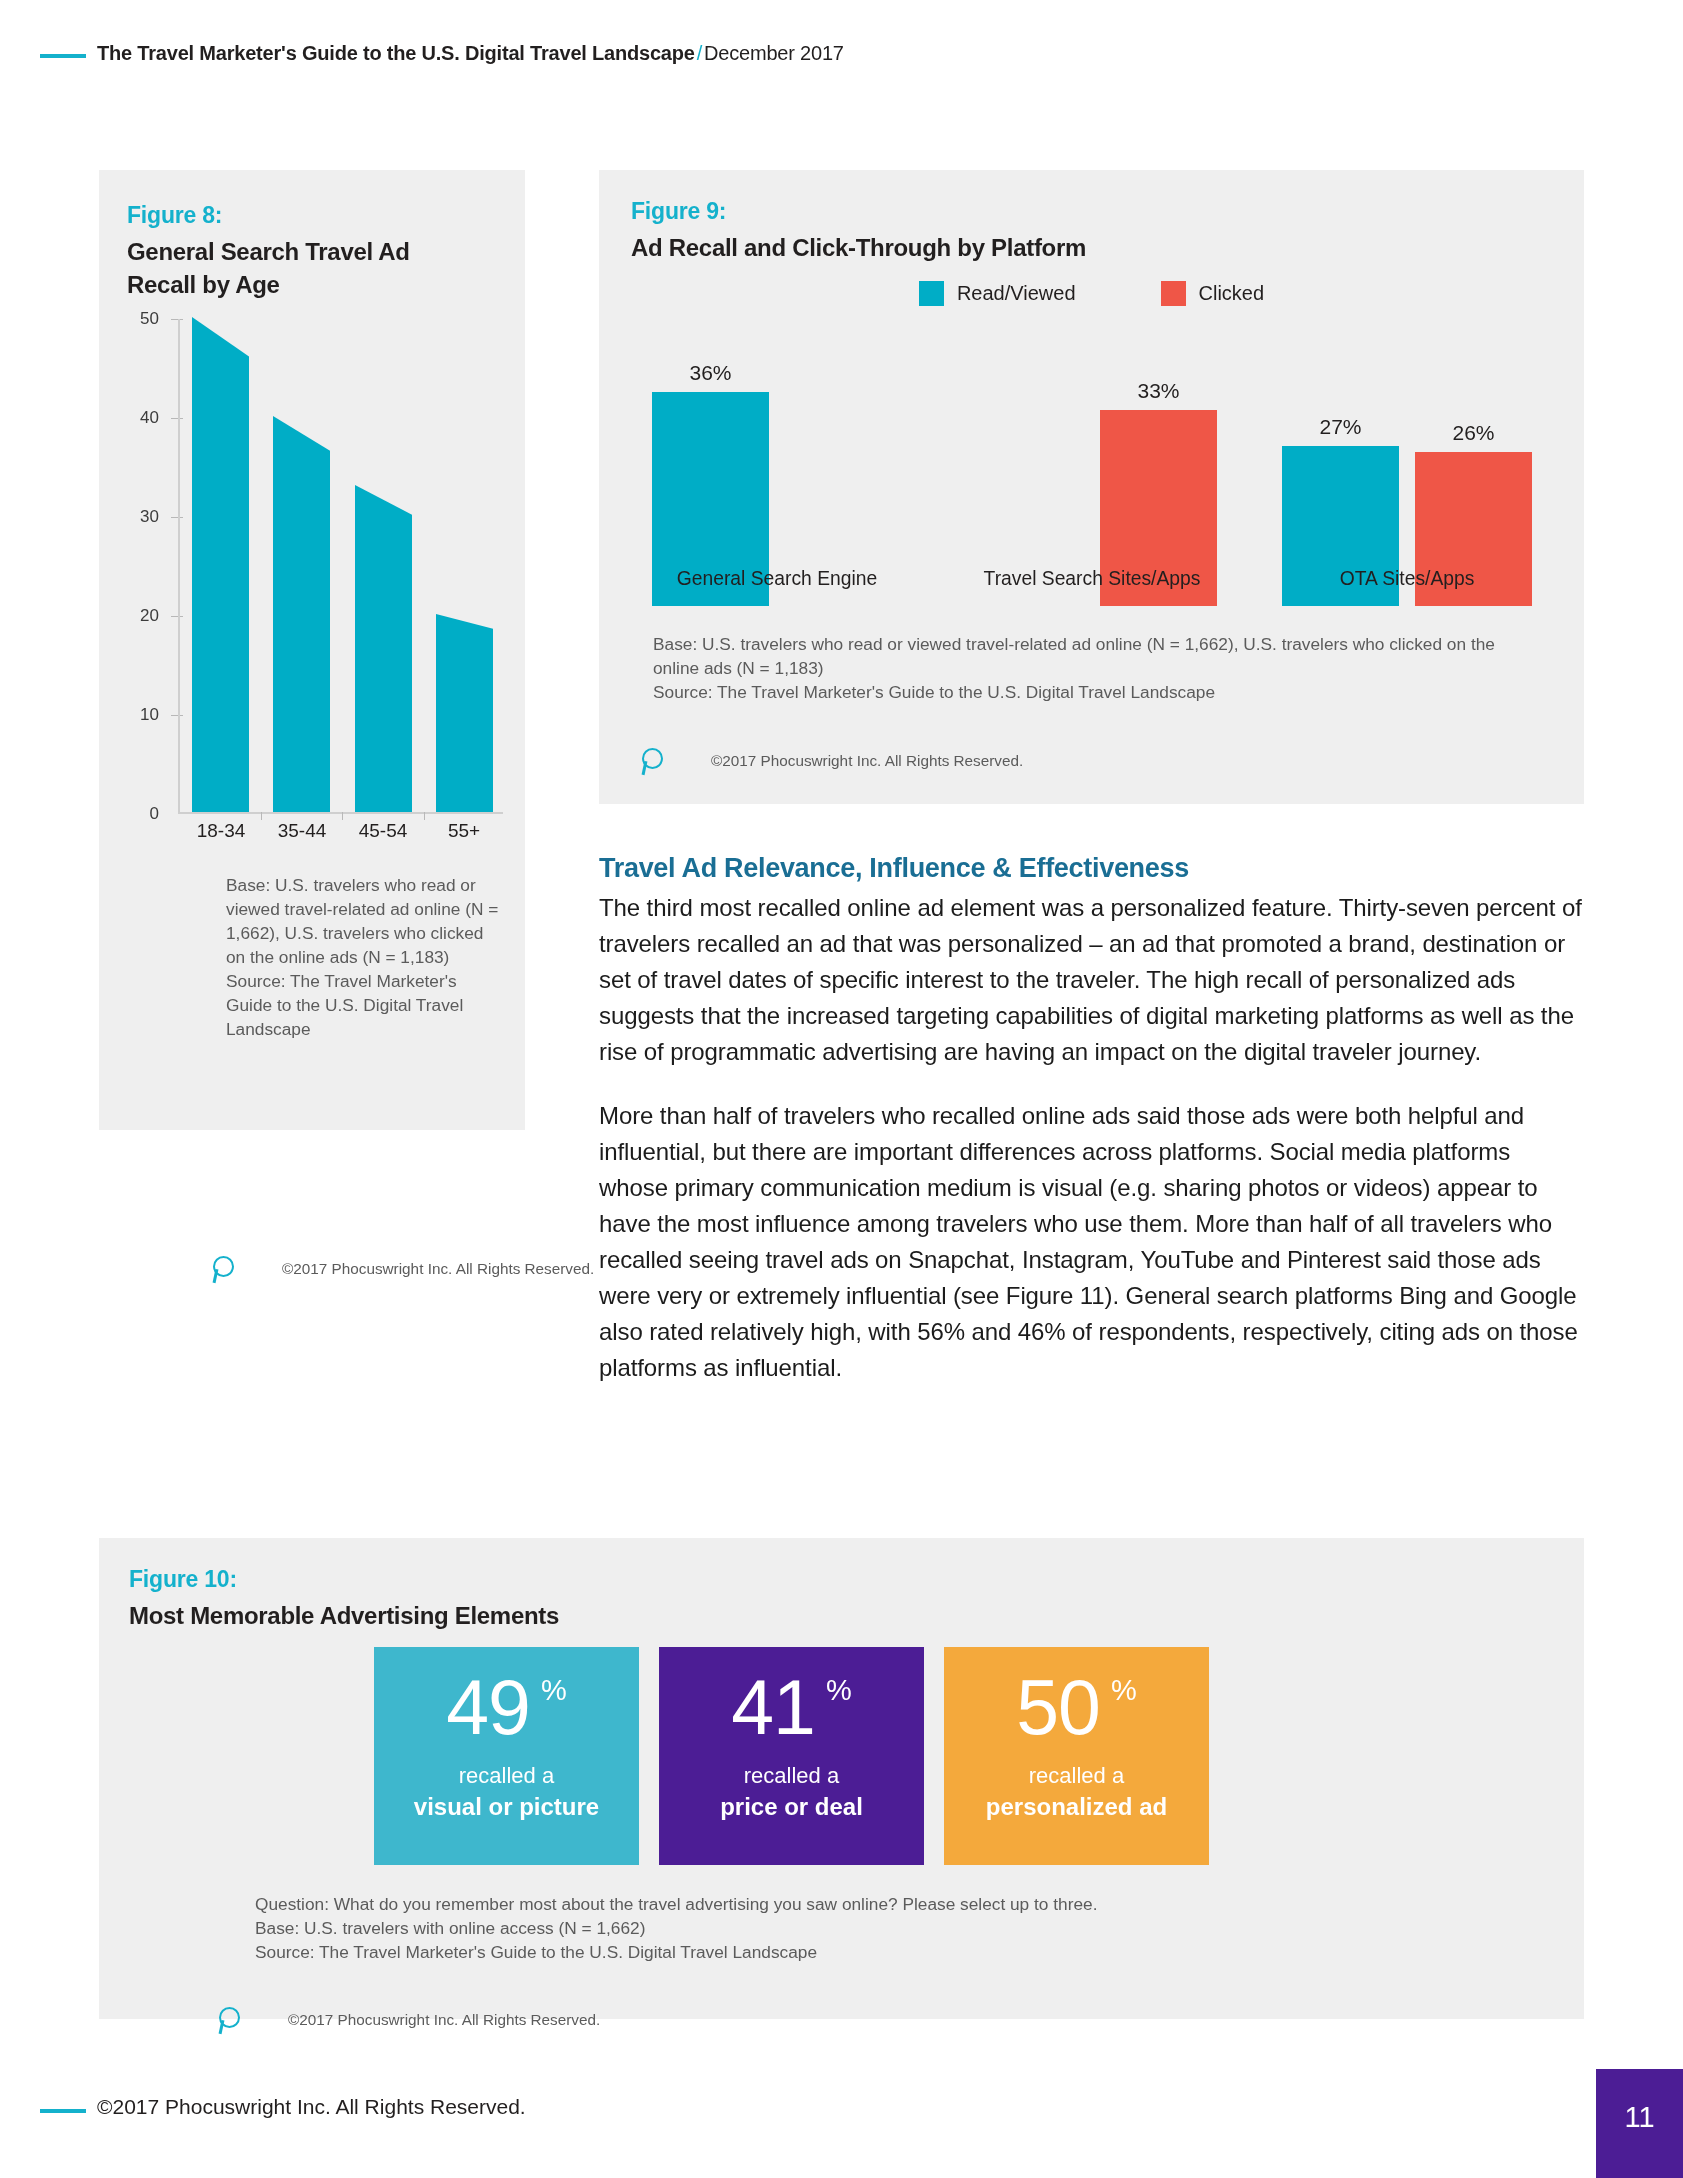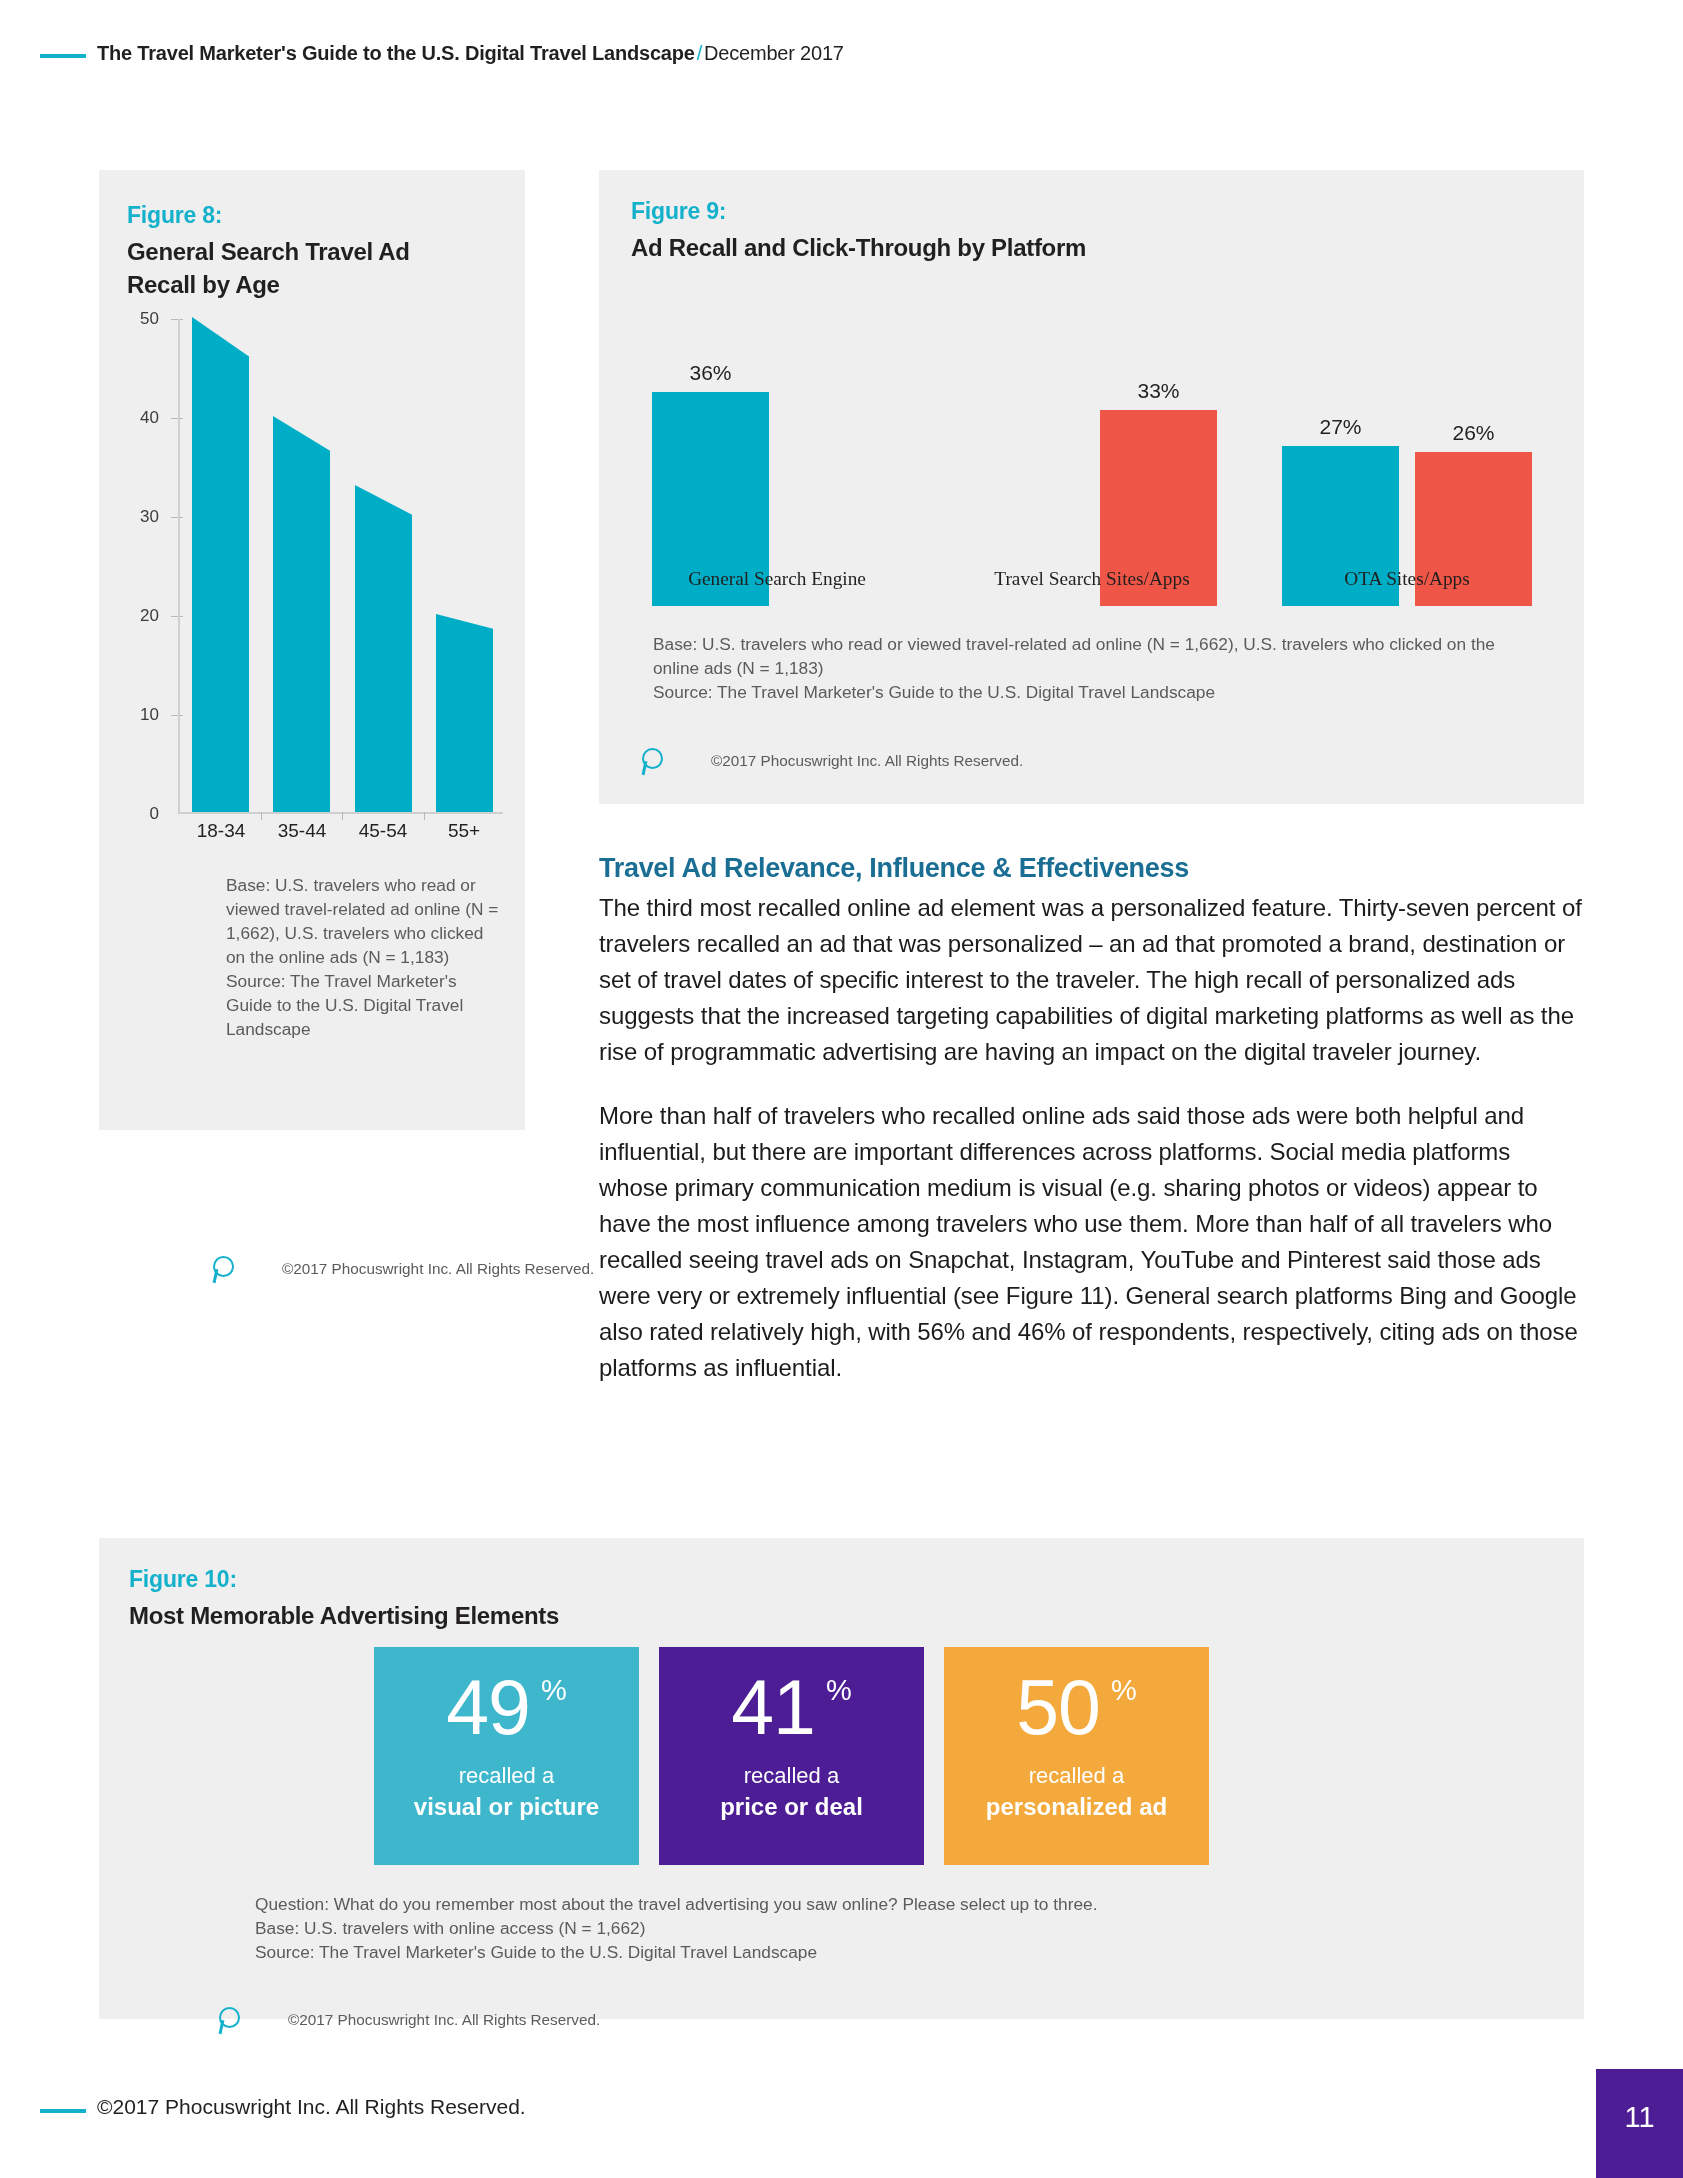--- a/index.html
+++ b/index.html
@@ -177,21 +177,20 @@
     font-size: 21px;
     color: #221f1f;
     white-space: nowrap;
   }
   .f9-catlabel {
     position: absolute;
     font-size: 19.3px;
     color: #221f1f;
     white-space: nowrap;
     transform: translateX(-50%);
-    font-family: Liberation Serif, serif;
   }
 
   #fig9 .note-block { left: 54px; top: 462px; width: 871px; }
   #fig9 .copyright-row { left: 40px; top: 576px; }
   #fig9 .copyright-text { margin-left: 46px; }
 
   
   .body-col { position: absolute; left: 599px; top: 853px; width: 985px; }
   .body-heading {
     color: #1a6e94;
@@ -347,20 +346,30 @@
   <div class="copyright-row">
     <span class="phocus-mark"></span>
     <span class="copyright-text">©2017 Phocuswright Inc. All Rights Reserved.</span>
   </div>
 </div>
 
 <div class="panel" id="fig9">
   <div class="fig-label">Figure 9:</div>
   <div class="fig-title">Ad Recall and Click-Through by Platform</div>
 
+  <div class="f9-legend" id="f9-legend">
+      <div class="f9-legend-item">
+        <span class="legend-swatch" style="background: rgb(0, 173, 198);"></span>
+        <span class="legend-text">Read/Viewed</span>
+      </div>
+      <div class="f9-legend-item">
+        <span class="legend-swatch" style="background: rgb(239, 86, 71);"></span>
+        <span class="legend-text">Clicked</span>
+      </div>
+    </div>
   <div class="f9-chart" id="f9-chart">
       <div class="f9-bar-wrap" style="left: 33px; width: 117px; height: 238px;">
         <div class="f9-bar" style="height: 214px; background: rgb(0, 173, 198);"></div>
         <div class="f9-val" style="bottom: 221px;">36%</div>
       </div>
       <div class="f9-catlabel" style="left: 158px; top: 249px;">General Search Engine</div>
       <div class="f9-bar-wrap" style="left: 481px; width: 117px; height: 238px;">
         <div class="f9-bar" style="height: 196px; background: rgb(239, 86, 71);"></div>
         <div class="f9-val" style="bottom: 203px;">33%</div>
       </div>

